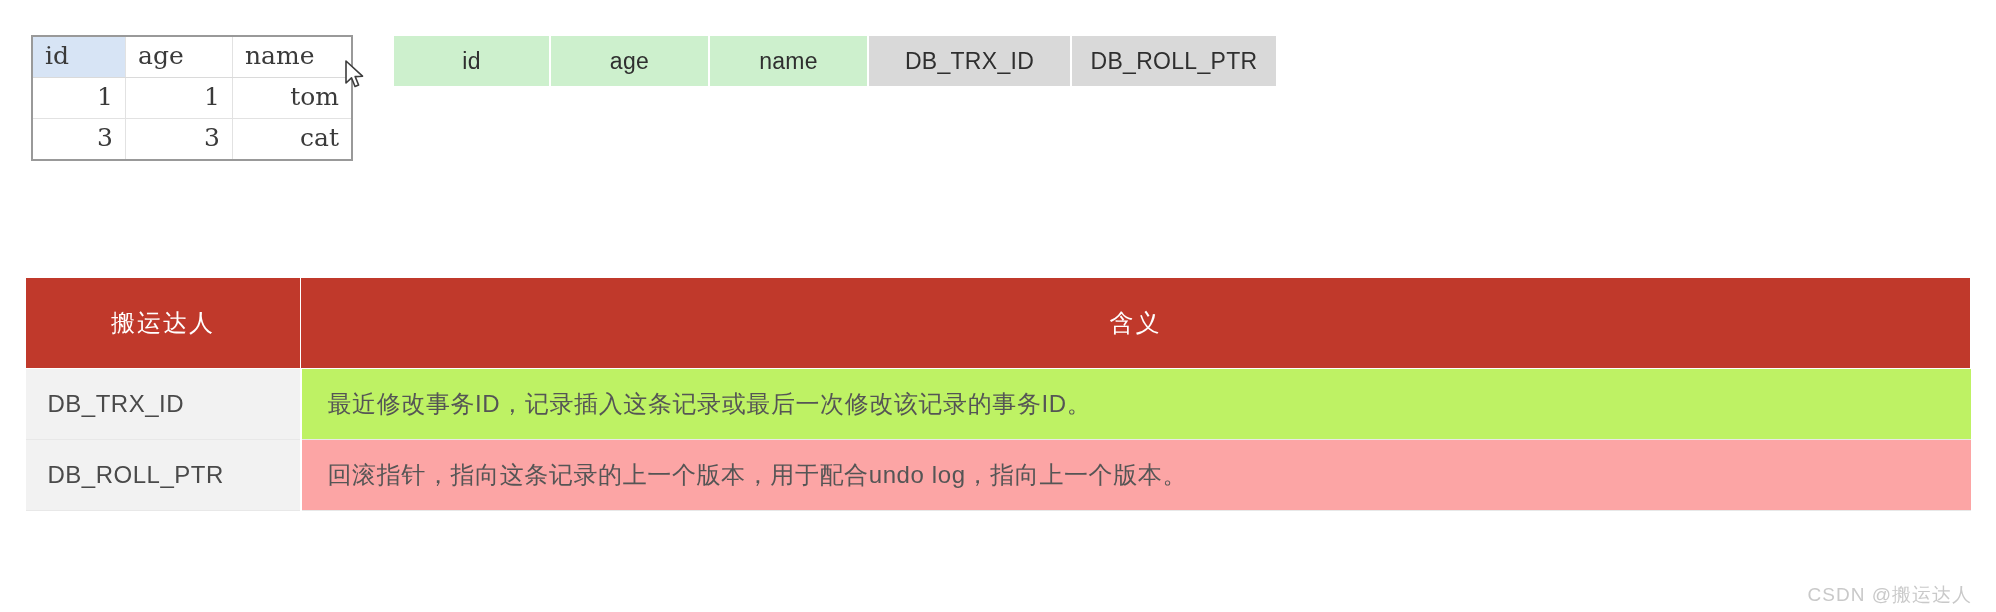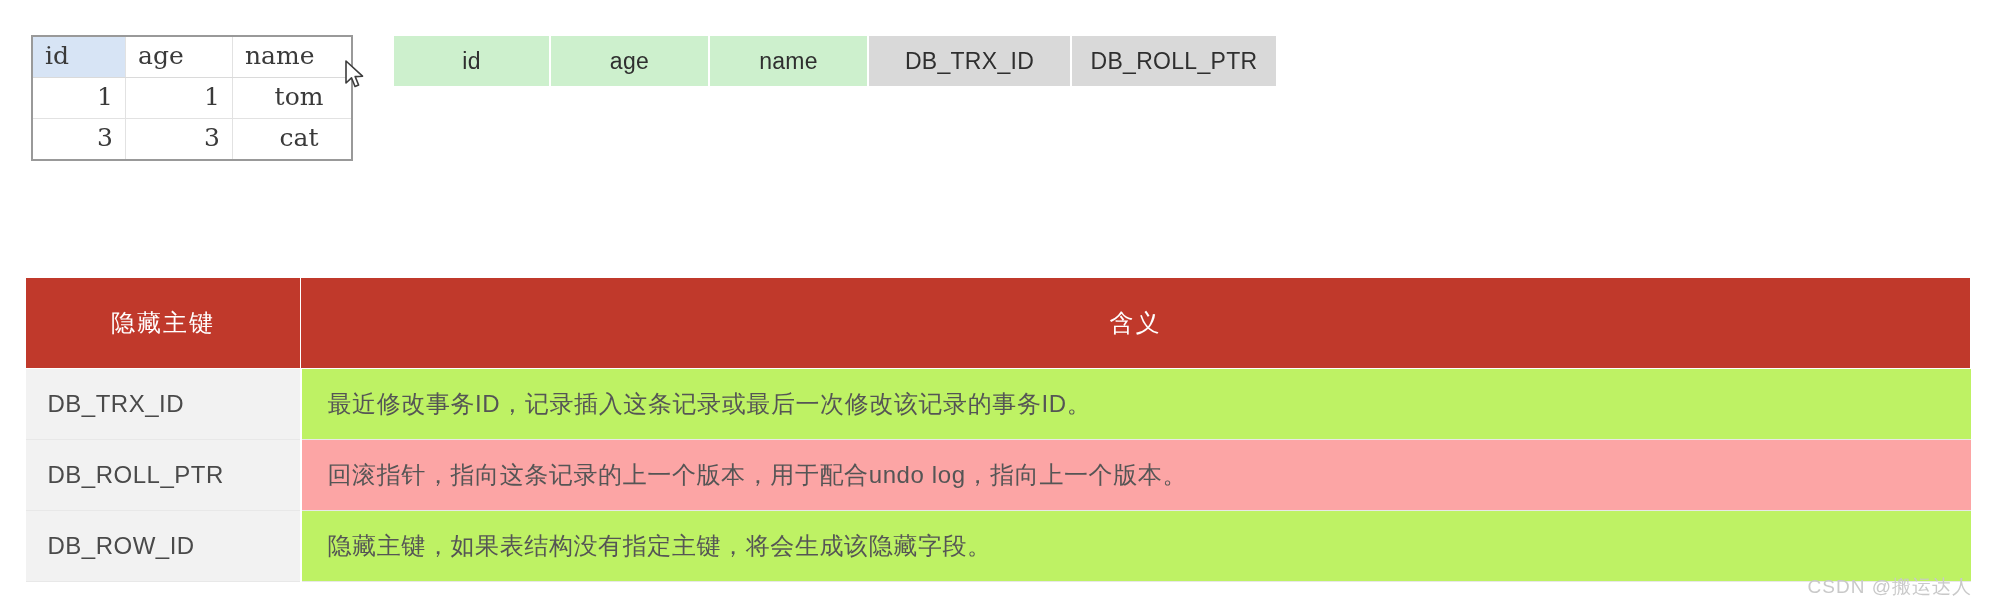--- a/index.html
+++ b/index.html
@@ -41,21 +41,21 @@
     background: #ffffff;
     border-bottom: 1px solid #dadada;
   }
   #record-table thead th.hl {
     background: #d7e4f5;
   }
   #record-table td.num {
     text-align: right;
   }
   #record-table td.txt {
-    text-align: center;
+    text-align: right;
     padding-left: 26px;
   }
   .col-id    { width: 68px; }
   .col-age   { width: 82px; }
   .col-name  { width: 94px; }
 
   
   #cursor {
     position: absolute;
     left: 344px;
@@ -129,21 +129,21 @@
     padding-left: 26px;
     letter-spacing: 0.6px;
   }
   #def-table tr.alt td { background: #fca5a5; }
   #def-table tr.alt td.field { background: #f2f2f2; }
 
   
   #watermark {
     position: absolute;
     right: 24px;
-    bottom: 12px;
+    bottom: 4px;
     font-size: 19px;
     color: #c9c9c9;
     font-family: "Liberation Sans", sans-serif;
     letter-spacing: 1px;
   }
 </style>
 </head>
 <body>
 
 <table id="record-table">
@@ -176,33 +176,29 @@
   <div class="chip green w-id">id</div>
   <div class="chip green w-age">age</div>
   <div class="chip green w-name">name</div>
   <div class="chip gray w-trx">DB_TRX_ID</div>
   <div class="chip gray w-roll">DB_ROLL_PTR</div>
 </div>
 
 <table id="def-table">
   <thead>
     <tr>
-      <th class="c1">隐藏主键</th>
+      <th class="c1">搬运达人</th>
       <th>含义</th>
     </tr>
   </thead>
   <tbody>
     <tr>
       <td class="field">DB_TRX_ID</td>
       <td class="meaning">最近修改事务ID，记录插入这条记录或最后一次修改该记录的事务ID。</td>
     </tr>
     <tr class="alt">
       <td class="field">DB_ROLL_PTR</td>
       <td class="meaning">回滚指针，指向这条记录的上一个版本，用于配合undo log，指向上一个版本。</td>
     </tr>
-    <tr>
-      <td class="field">DB_ROW_ID</td>
-      <td class="meaning">隐藏主键，如果表结构没有指定主键，将会生成该隐藏字段。</td>
-    </tr>
   </tbody>
 </table>
 
 <div id="watermark">CSDN @搬运达人</div>
 
 </body></html>

